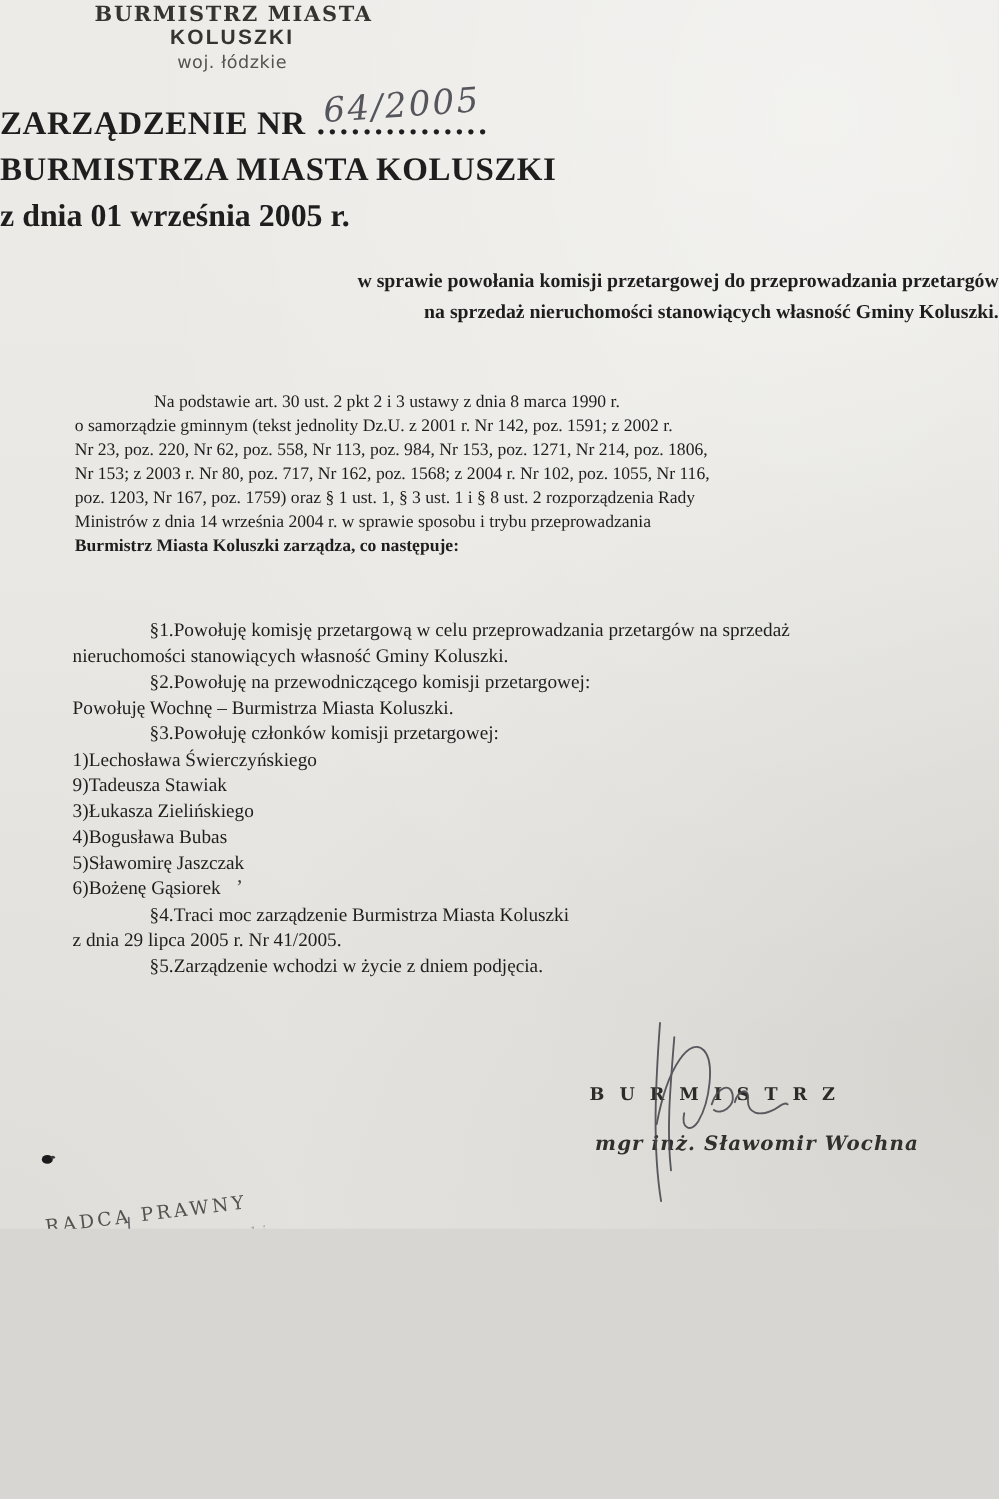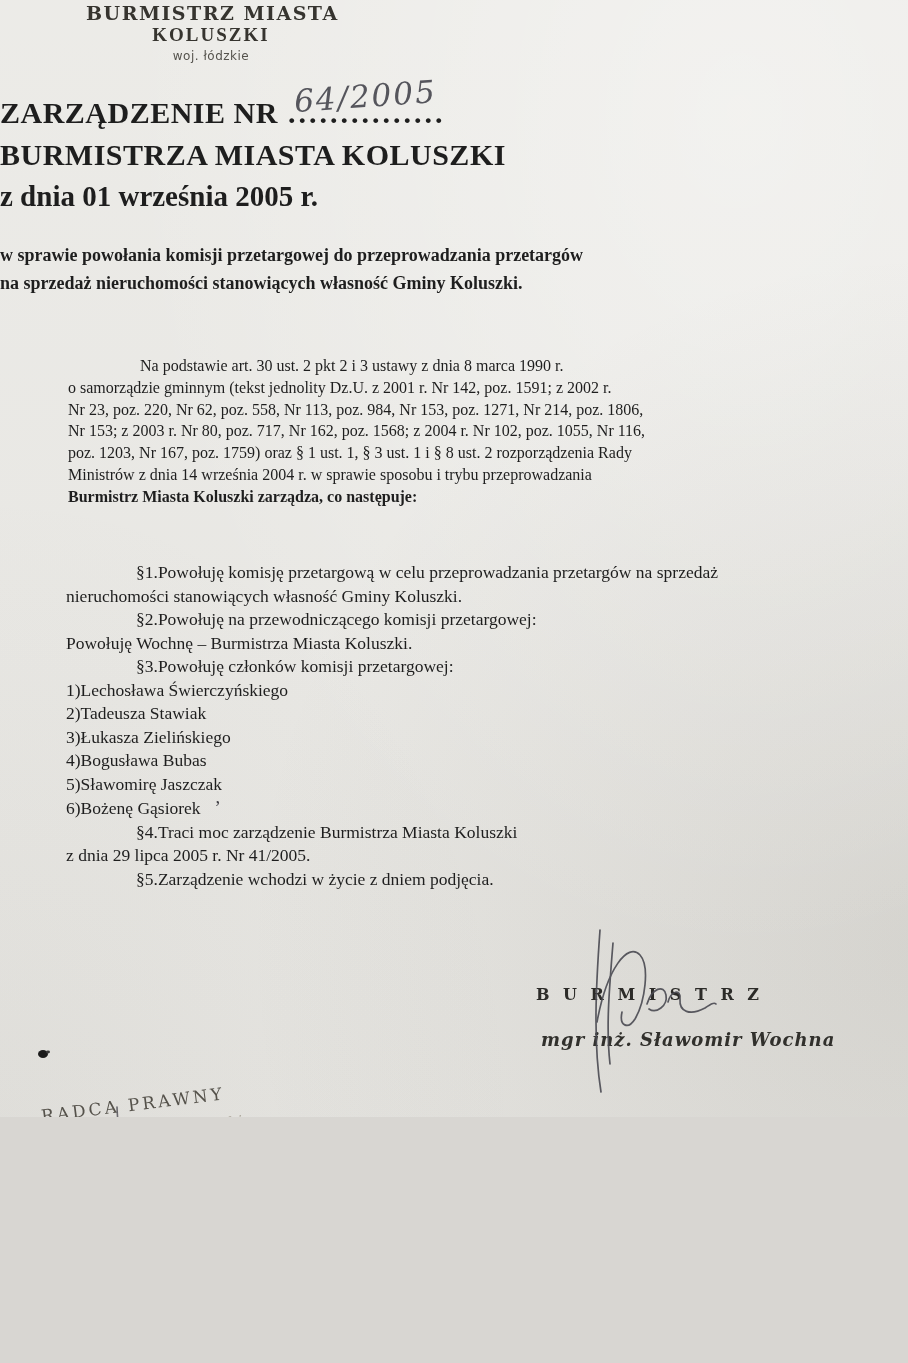--- a/index.html
+++ b/index.html
@@ -18,38 +18,38 @@
       linear-gradient(180deg, rgba(255,255,255,0.10), rgba(0,0,0,0.02));
     color:#1e1e1e;
     padding-left:16px;
   }
   .abs{position:absolute;}
   .nowrap{white-space:nowrap;}
 
   
   #sender-stamp{left:86px;top:2px;width:250px;text-align:center;color:#36342f;}
   #sender-stamp .l1{font-size:19px;font-weight:bold;letter-spacing:1.5px;line-height:22px;font-family:"DejaVu Serif",serif;}
-  #sender-stamp .l2{font-size:19px;font-weight:bold;letter-spacing:2px;line-height:22px;font-family:Liberation Serif, serif;}
-  #sender-stamp .l3{font-size:12px;line-height:21px;color:#55534d;font-family:"DejaVu Sans",sans-serif;letter-spacing:0.5px;}
+  #sender-stamp .l2{font-size:19px;font-weight:bold;letter-spacing:2px;line-height:22px;font-family:Liberation Sans, sans-serif;}
+  #sender-stamp .l3{font-size:16px;line-height:21px;color:#55534d;font-family:"DejaVu Sans",sans-serif;letter-spacing:0.5px;}
 
   
   #title-block{top:92px;left:0;width:908px;}
   #title-block .t{font-weight:bold;font-size:30px;line-height:42px;letter-spacing:0.5px;}
   #title-block .t3{font-weight:bold;font-size:29px;line-height:40px;}
   .dots-wrap{position:relative;display:inline-block;margin-left:10px;}
   .dots{font-weight:bold;letter-spacing:3px;}
   .hand{
     position:absolute;left:6px;top:-17px;
     font-family:"DejaVu Serif",serif;font-style:italic;font-weight:normal;
     font-size:31px;color:#55555c;letter-spacing:2px;
     transform:rotate(-4deg);white-space:nowrap;
   }
 
   
-  #subject-block{top:241px;left:0;width:908px;text-align:left;font-weight:bold;font-size:18px;line-height:28px;}
+  #subject-block{top:241px;left:0;width:908px;text-align:right;font-weight:bold;font-size:18px;line-height:28px;}
 
   
   #legal-basis{top:355px;left:68px;width:800px;font-size:16px;line-height:21.8px;}
   #legal-basis .indent{padding-left:72px;}
   #legal-basis .bold{font-weight:bold;}
 
   
   #sections{top:561px;left:66px;width:810px;font-size:17.5px;line-height:23.5px;}
   #sections .indent{padding-left:70px;}
   .tick{margin-left:14px;color:#3f3e44;font-size:19px;}
@@ -103,21 +103,21 @@
     <div class="nowrap bold">Burmistrz Miasta Koluszki zarządza, co następuje:</div>
   </div>
 
   <div id="sections" class="abs">
     <div class="nowrap indent">§1.Powołuję komisję przetargową w celu przeprowadzania przetargów na sprzedaż</div>
     <div class="nowrap">nieruchomości stanowiących własność Gminy Koluszki.</div>
     <div class="nowrap indent">§2.Powołuję na przewodniczącego komisji przetargowej:</div>
     <div class="nowrap">Powołuję Wochnę – Burmistrza Miasta Koluszki.</div>
     <div class="nowrap indent">§3.Powołuję członków komisji przetargowej:</div>
     <div class="nowrap">1)Lechosława Świerczyńskiego</div>
-    <div class="nowrap">2)Tadeusza Stawiak</div>
+    <div class="nowrap">9)Tadeusza Stawiak</div>
     <div class="nowrap">3)Łukasza Zielińskiego</div>
     <div class="nowrap">4)Bogusława Bubas</div>
     <div class="nowrap">5)Sławomirę Jaszczak</div>
     <div class="nowrap"><span>6)Bożenę Gąsiorek</span><span class="tick">’</span></div>
     <div class="nowrap indent">§4.Traci moc zarządzenie Burmistrza Miasta Koluszki</div>
     <div class="nowrap">z dnia 29 lipca 2005 r. Nr 41/2005.</div>
     <div class="nowrap indent">§5.Zarządzenie wchodzi w życie z dniem podjęcia.</div>
   </div>
 
   <div id="mayor-stamp-title" class="abs nowrap">B U R M I S T R Z</div>

